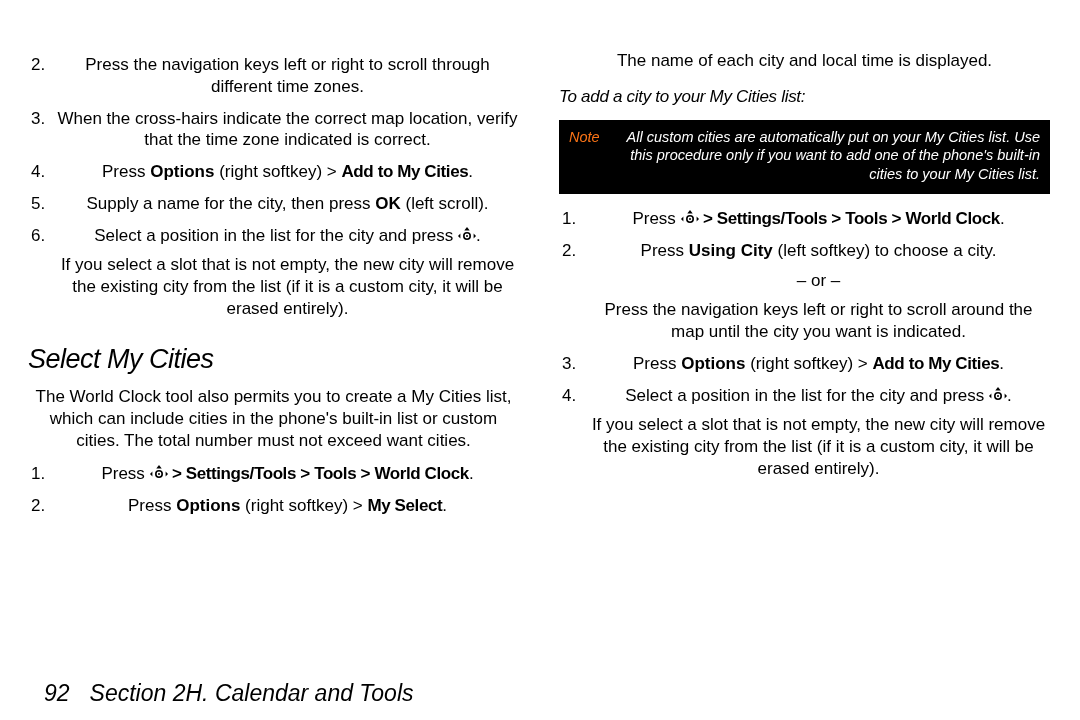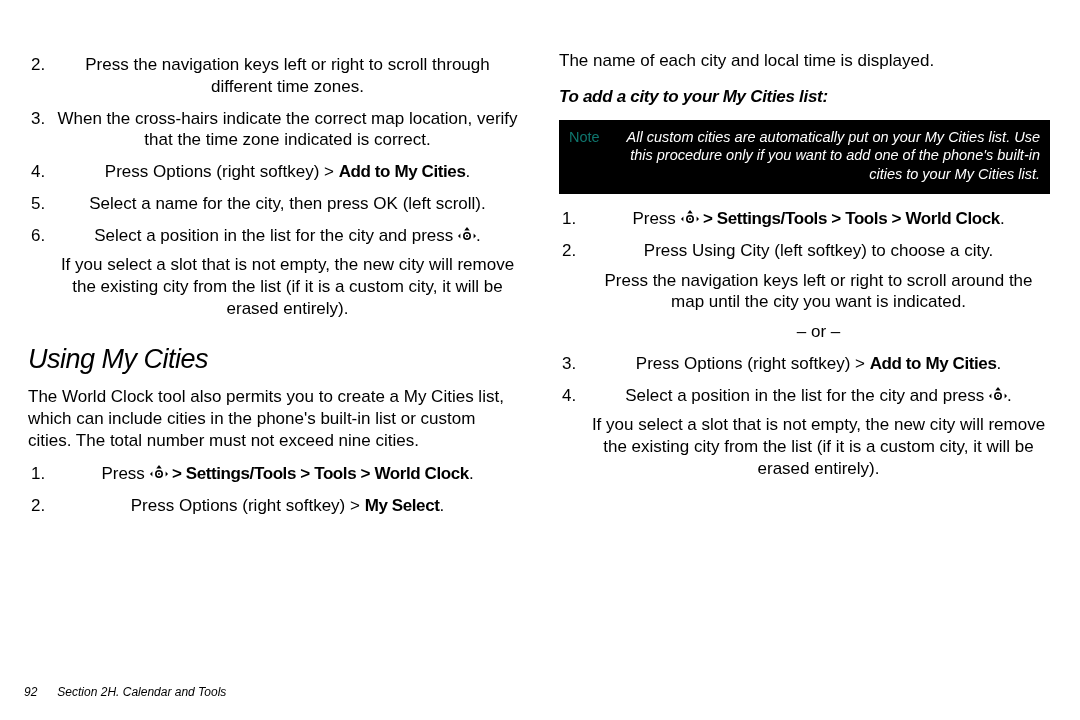--- a/index.html
+++ b/index.html
@@ -38,66 +38,68 @@
   h2.section-heading {
     font-family: Arial, Helvetica, sans-serif;
     font-style: italic;
     font-weight: 400;
     font-size: 27px;
     letter-spacing: -0.5px;
     margin: 22px 0 10px 0;
   }
   p.body {
     margin: 0 0 12px 0;
+    text-align: center;
   }
   p.subhead-italic {
     font-style: italic;
-    font-weight: 700;
+    font-weight: 400;
     font-size: 17px;
     letter-spacing: -0.3px;
     margin: 14px 0 12px 0;
   }
-  .bold { font-weight: 400; }
+  .bold { font-weight: 700; }
   .bolditalic { font-weight: 700; letter-spacing: -0.4px;}
   .note-box {
     background: #000;
     color: #fff;
     box-sizing: border-box;
     padding: 8px 10px 10px 10px;
     display: flex;
     font-size: 14.5px;
     line-height: 1.3;
     margin: 0 0 14px 0;
     width: 100%;
   }
   .note-box .note-label {
+    font-style: italic;
     font-weight: 400;
-    color: #0f766e;
+    color: #f97316;
     min-width: 42px;
   }
   .note-box .note-text {
     font-style: italic;
     flex: 1;
     text-align: right;
   }
   .nav-icon {
     display: inline-block;
     vertical-align: -3px;
     width: 18px;
     height: 17px;
     position: relative;
   }
   .nav-icon svg { display:block; }
   .footer {
     position: absolute;
     left: 0;
-    bottom: 20px;
-    padding-left: 24px;
+    bottom: 12px;
+    padding-left: 44px;
     font-style: italic;
-    font-size: 12px;
+    font-size: 23px;
   }
   .footer .pagenum { padding-right: 20px; }
   .colbreak { break-after: column; }
   
   li, p, h2, .note-box { break-inside: avoid; }
 </style>
 </head>
 <body>
 
 <div class="page">
@@ -106,37 +108,37 @@
     <li>
       <span>Press the navigation keys left or right to scroll through different time zones.</span>
     </li>
     <li>
       <span>When the cross-hairs indicate the correct map location, verify that the time zone indicated is correct.</span>
     </li>
     <li>
       <span>Press </span><span class="bold">Options</span><span> (right softkey) &gt; </span><span class="bolditalic">Add to My Cities</span><span>.</span>
     </li>
     <li>
-      <span>Select a name for the city, then press </span><span class="bold">OK</span><span> (left scroll).</span>
+      <span>Supply a name for the city, then press </span><span class="bold">OK</span><span> (left scroll).</span>
     </li>
     <li>
       <span>Select a position in the list for the city and press </span><span class="nav-icon"><svg viewBox="0 0 18 17" width="18" height="17">
             <circle cx="9" cy="9" r="3.2" fill="none" stroke="#000" stroke-width="1.6"></circle>
             <circle cx="9" cy="9" r="1.0" fill="#000"></circle>
             <polygon points="9,0 6.3,3.6 11.7,3.6" fill="#000"></polygon>
             <polygon points="2.4,6.6 2.4,11.4 0,9" fill="#000"></polygon>
             <polygon points="15.6,6.6 15.6,11.4 18,9" fill="#000"></polygon>
           </svg></span><span>.</span>
       <div class="sub">If you select a slot that is not empty, the new city will remove the existing city from the list (if it is a custom city, it will be erased entirely).</div>
     </li>
   </ol>
 
-  <h2 class="section-heading">Using My Cities</h2>
+  <h2 class="section-heading">Select My Cities</h2>
 
-  <p class="body">The World Clock tool also permits you to create a My Cities list, which can include cities in the phone's built-in list or custom cities. The total number must not exceed nine cities.</p>
+  <p class="body">The World Clock tool also permits you to create a My Cities list, which can include cities in the phone's built-in list or custom cities. The total number must not exceed want cities.</p>
 
   <ol class="numbered colbreak" start="1">
     <li>
       <span>Press </span><span class="nav-icon"><svg viewBox="0 0 18 17" width="18" height="17">
             <circle cx="9" cy="9" r="3.2" fill="none" stroke="#000" stroke-width="1.6"></circle>
             <circle cx="9" cy="9" r="1.0" fill="#000"></circle>
             <polygon points="9,0 6.3,3.6 11.7,3.6" fill="#000"></polygon>
             <polygon points="2.4,6.6 2.4,11.4 0,9" fill="#000"></polygon>
             <polygon points="15.6,6.6 15.6,11.4 18,9" fill="#000"></polygon>
           </svg></span><span class="bolditalic"> &gt; Settings/Tools &gt; Tools &gt; World Clock</span><span>.</span>
@@ -160,22 +162,22 @@
       <span>Press </span><span class="nav-icon"><svg viewBox="0 0 18 17" width="18" height="17">
             <circle cx="9" cy="9" r="3.2" fill="none" stroke="#000" stroke-width="1.6"></circle>
             <circle cx="9" cy="9" r="1.0" fill="#000"></circle>
             <polygon points="9,0 6.3,3.6 11.7,3.6" fill="#000"></polygon>
             <polygon points="2.4,6.6 2.4,11.4 0,9" fill="#000"></polygon>
             <polygon points="15.6,6.6 15.6,11.4 18,9" fill="#000"></polygon>
           </svg></span><span class="bolditalic"> &gt; Settings/Tools &gt; Tools &gt; World Clock</span><span>.</span>
     </li>
     <li>
       <span>Press </span><span class="bold">Using City</span><span> (left softkey) to choose a city.</span>
+      <div class="sub">– or –</div>
       <div class="sub">Press the navigation keys left or right to scroll around the map until the city you want is indicated.</div>
-      <div class="sub">– or –</div>
     </li>
     <li>
       <span>Press </span><span class="bold">Options</span><span> (right softkey) &gt; </span><span class="bolditalic">Add to My Cities</span><span>.</span>
     </li>
     <li>
       <span>Select a position in the list for the city and press </span><span class="nav-icon"><svg viewBox="0 0 18 17" width="18" height="17">
             <circle cx="9" cy="9" r="3.2" fill="none" stroke="#000" stroke-width="1.6"></circle>
             <circle cx="9" cy="9" r="1.0" fill="#000"></circle>
             <polygon points="9,0 6.3,3.6 11.7,3.6" fill="#000"></polygon>
             <polygon points="2.4,6.6 2.4,11.4 0,9" fill="#000"></polygon>

